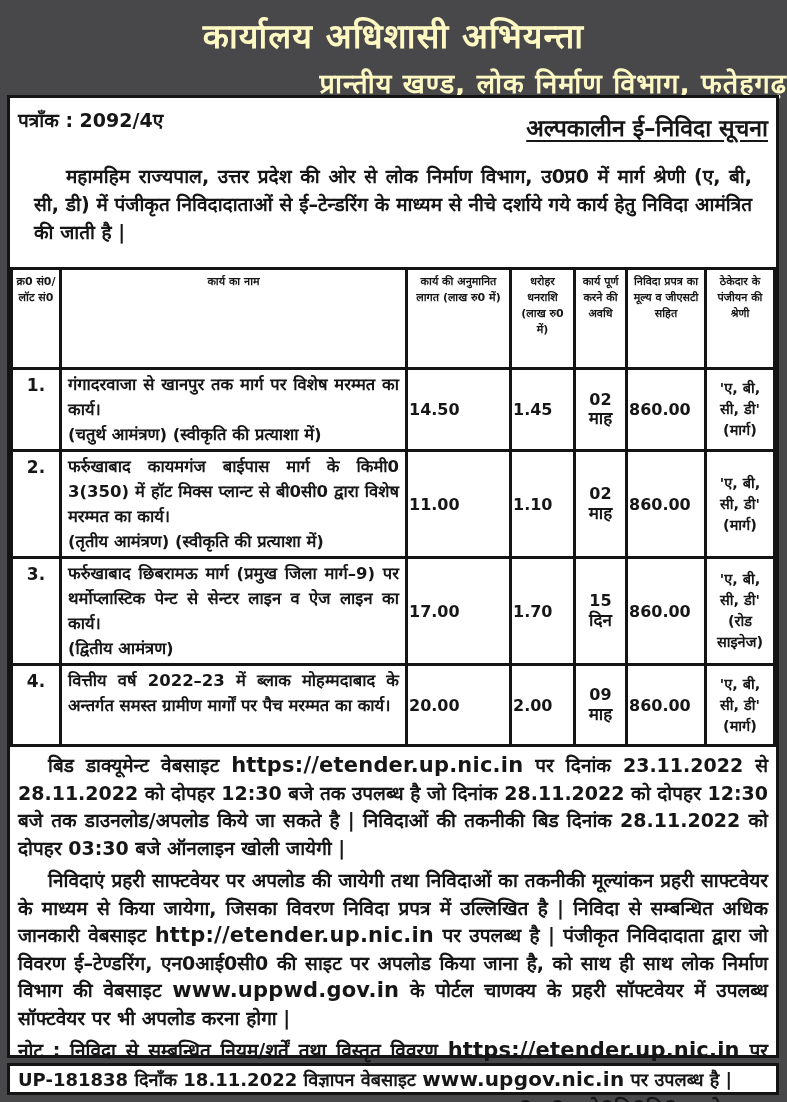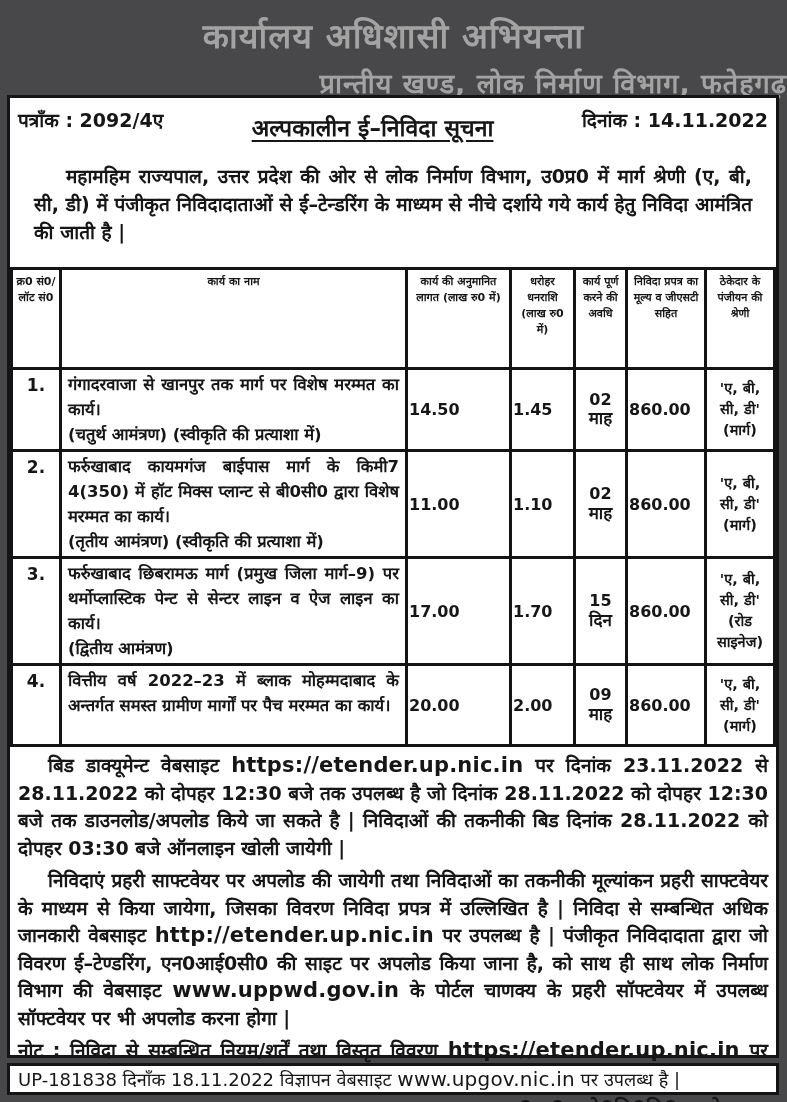--- a/index.html
+++ b/index.html
@@ -4,21 +4,21 @@
 <style>
   html, body { margin: 0; padding: 0; }
   body {
     width: 787px; height: 1102px;
     position: relative;
     background: #48484b;
     font-family: "DejaVu Sans", sans-serif;
     color: #161616;
     overflow: hidden;
   }
-  .masthead { position: absolute; top: 0; left: 0; width: 787px; text-align: center; color: #a3a3a3; }
+  .masthead { position: absolute; top: 0; left: 0; width: 787px; text-align: center; color: #fef9c3; }
   .masthead-line1 { font-size: 34px; font-weight: bold; margin-top: 12px; letter-spacing: 1px; }
   .masthead-line2 { font-size: 27px; font-weight: bold; margin-top: 6px; letter-spacing: 1px; text-align: right; }
 
   .sheet {
     position: absolute; left: 7px; top: 95px;
     width: 772px; height: 963px;
     background: #ffffff;
     border: 3px solid #141414;
     box-sizing: border-box;
   }
@@ -57,40 +57,39 @@
   .signature { text-align: right; padding-right: 20px; margin-top: -26px; }
   .signature-line1 { font-size: 21px; font-weight: bold; line-height: 29px; }
   .signature-line2 { font-size: 21px; font-weight: bold; line-height: 29px; }
 
   .footer-strip {
     position: absolute; left: 7px; top: 1063px;
     width: 772px; height: 32px;
     background: #ffffff;
     border: 3px solid #141414;
     box-sizing: border-box;
-    font-size: 18px; font-weight: normal;
+    font-size: 18px; font-weight: bold;
     padding: 1px 8px;
     white-space: nowrap; overflow: hidden;
   }
   .footer-strip .url { font-size: 20px; }
 </style>
 </head>
 <body>
 
 <div class="masthead">
   <div class="masthead-line1">कार्यालय अधिशासी अभियन्ता</div>
   <div class="masthead-line2">प्रान्तीय खण्ड, लोक निर्माण विभाग, फतेहगढ़</div>
 </div>
 
 <div class="sheet">
 
   <div class="letter-row">
     <div class="letter-no">पत्रॉंक : 2092/4ए</div>
     <div class="notice-title">अल्पकालीन ई–निविदा सूचना</div>
-    <div class="letter-date">दिनांक : 14.11.2022</div>
   </div>
 
   <p class="intro">महामहिम राज्यपाल, उत्तर प्रदेश की ओर से लोक निर्माण विभाग, उ0प्र0 में मार्ग श्रेणी (ए, बी, सी, डी) में पंजीकृत निविदादाताओं से ई–टेन्डरिंग के माध्यम से नीचे दर्शाये गये कार्य हेतु निविदा आमंत्रित की जाती है |</p>
 
   <table class="tender">
     <colgroup>
       <col style="width:49px">
         <col style="width:346px">
         <col style="width:104px">
       <col style="width:64px">
@@ -121,21 +120,21 @@
         <span class="period-value">02</span>
         <span class="period-unit">माह</span>
       </td>
       <td class="c-num">860.00</td>
       <td class="c-cat">'ए, बी, सी, डी' (मार्ग)</td>
     </tr>
 
     <tr style="height:100px;">
       <td class="c-sn">2.</td>
       <td class="c-work">
-        <div class="work-text">फर्रुखाबाद कायमगंज बाईपास मार्ग के किमी7 4(350) में हॉट मिक्स प्लान्ट से बी0सी0 द्वारा विशेष मरम्मत का कार्य।</div>
+        <div class="work-text">फर्रुखाबाद कायमगंज बाईपास मार्ग के किमी0 3(350) में हॉट मिक्स प्लान्ट से बी0सी0 द्वारा विशेष मरम्मत का कार्य।</div>
         <div class="work-note">(तृतीय आमंत्रण) (स्वीकृति की प्रत्याशा में)</div>
       </td>
       <td class="c-num">11.00</td>
       <td class="c-num">1.10</td>
       <td class="c-period">
         <span class="period-value">02</span>
         <span class="period-unit">माह</span>
       </td>
       <td class="c-num">860.00</td>
       <td class="c-cat">'ए, बी, सी, डी' (मार्ग)</td>

